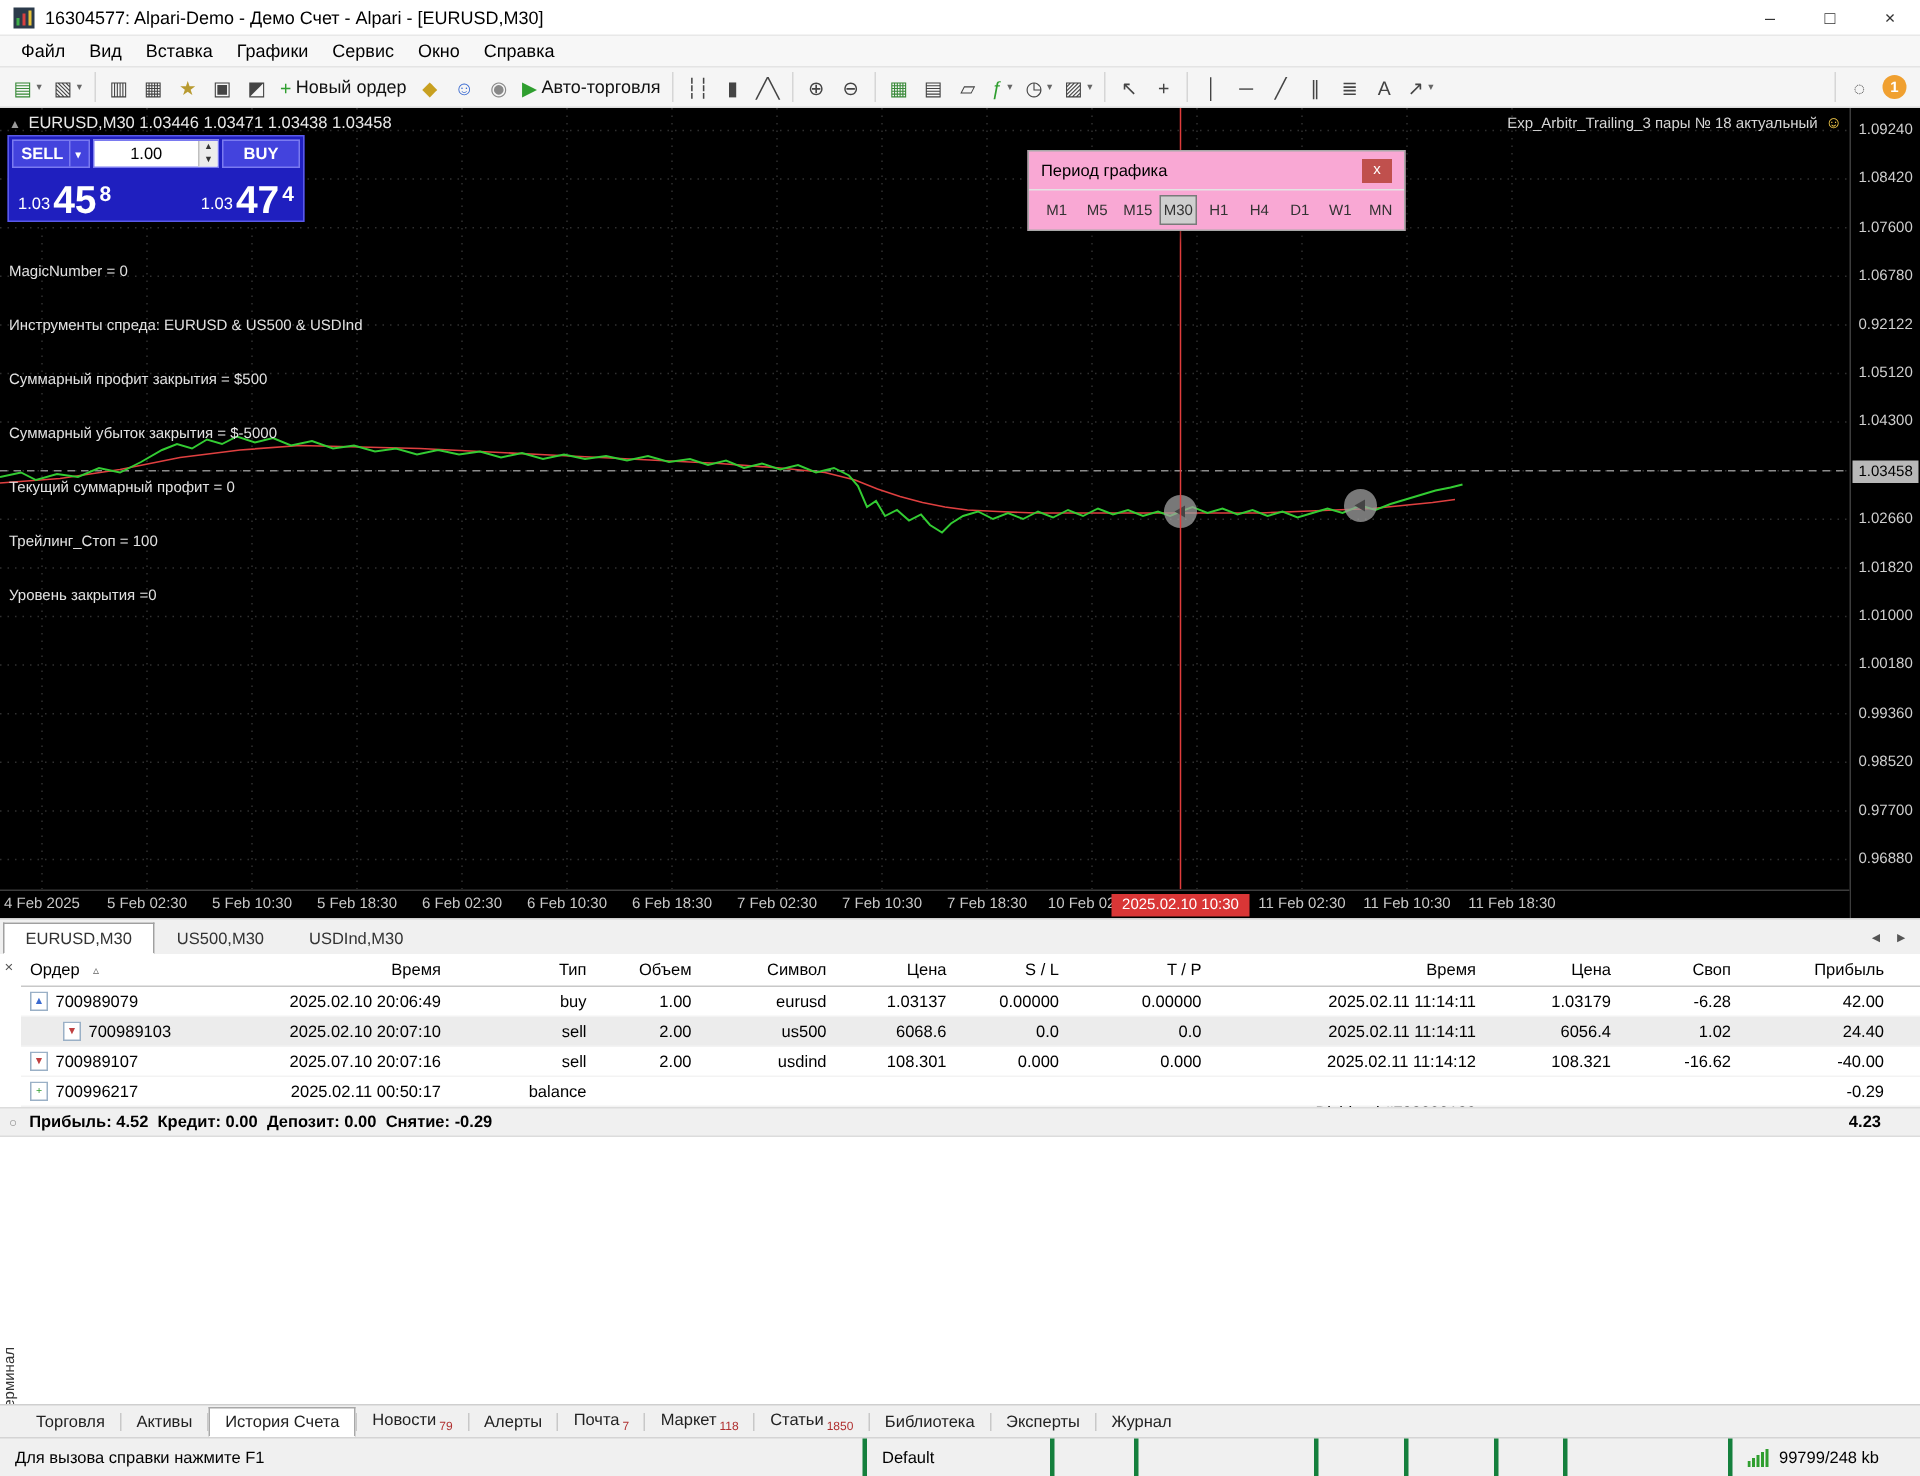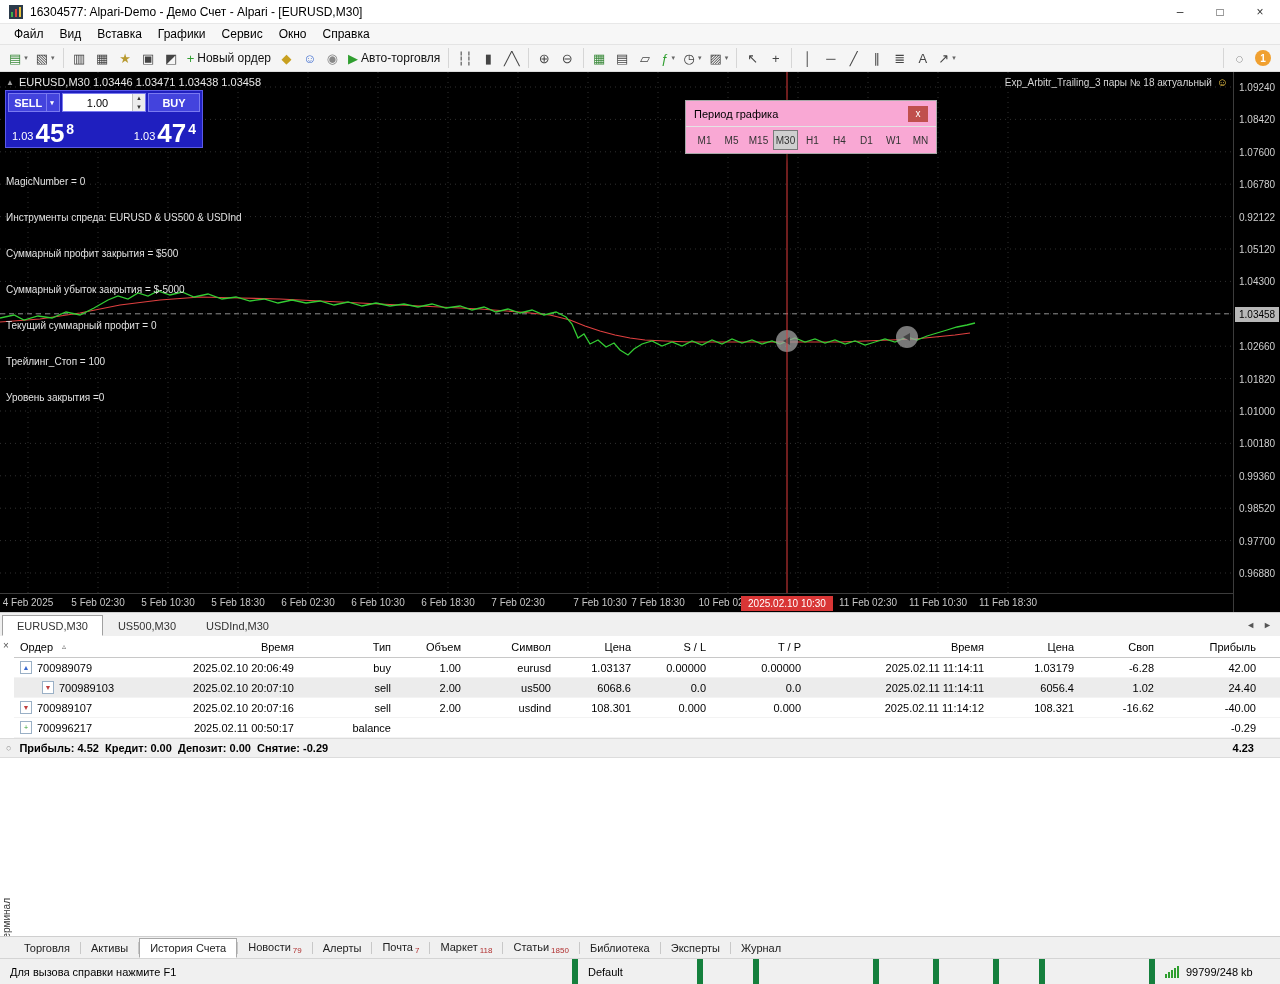--- a/index.html
+++ b/index.html
@@ -120,21 +120,21 @@
   .term-tabs{position:absolute;top:936px;left:0;width:1280px;height:22px;background:#f0f0f0;
     border-top:1px solid #cfcfcf;display:flex;align-items:center;padding-left:14px}
   .ttab{padding:3px 10px;display:flex;align-items:flex-start;gap:2px;color:#222;font-size:11px}
   .ttab.active{background:#fff;border:1px solid #a8a8a8;border-bottom-color:#fff}
   .tsep2{width:1px;height:12px;background:#c8c8c8}
   .tbadge{font-size:8px;color:#b03030;margin-top:5px}
 
   
   .statusbar{position:absolute;top:958px;left:0;width:1280px;height:26px;background:#f0f0f0;
     border-top:1px solid #d4d4d4;display:flex;align-items:center;font-size:11px}
-  .sb-cell{height:100%;display:flex;align-items:center;padding:0 10px;border-right:6px solid #15803d}
+  .sb-cell{height:100%;display:flex;align-items:center;padding:0 10px;border-right:3px solid #15803d}
   .sb-help{width:578px}
   .sb-profile{width:125px}
   .sb-traffic{flex:1;gap:5px;border-right:none}
 </style>
 </head>
 <body>
 
 <div class="titlebar">
   <svg class="app-icon" width="16" height="16" viewBox="0 0 16 16">
     <rect x="1" y="1" width="14" height="14" fill="#2b3a4a"></rect>
@@ -397,21 +397,21 @@
   <div class="time-axis">
     <div>
         <span class="tl" style="left: 28px;">4 Feb 2025</span>
         <span class="tl" style="left: 98px;">5 Feb 02:30</span>
         <span class="tl" style="left: 168px;">5 Feb 10:30</span>
         <span class="tl" style="left: 238px;">5 Feb 18:30</span>
         <span class="tl" style="left: 308px;">6 Feb 02:30</span>
         <span class="tl" style="left: 378px;">6 Feb 10:30</span>
         <span class="tl" style="left: 448px;">6 Feb 18:30</span>
         <span class="tl" style="left: 518px;">7 Feb 02:30</span>
-        <span class="tl" style="left: 588px; margin-left: 12px;">7 Feb 10:30</span>
+        <span class="tl" style="left: 588px;">7 Feb 10:30</span>
         <span class="tl" style="left: 658px;">7 Feb 18:30</span>
         <span class="tl" style="left: 728px;">10 Feb 02:30</span>
         <span class="tl" style="left: 798px;">10 Feb 10:30</span>
         <span class="tl" style="left: 868px;">11 Feb 02:30</span>
         <span class="tl" style="left: 938px;">11 Feb 10:30</span>
         <span class="tl" style="left: 1008px;">11 Feb 18:30</span>
       </div>
     <div class="crosshair-time">2025.02.10 10:30</div>
   </div>
 
@@ -498,21 +498,21 @@
           <div class="t-cell right" style="width: 183px;">2025.02.11 11:14:11</div>
           <div class="t-cell right" style="width: 90px;">6056.4</div>
           <div class="t-cell right" style="width: 80px;">1.02</div>
           <div class="t-cell right" style="width: 102px;">24.40</div>
         </div>
         <div class="t-row">
           <div class="t-cell left" style="width: 113px;">
             <span class="row-icon" style="color: rgb(192, 64, 64);">▼</span>
             <span>700989107</span>
           </div>
-          <div class="t-cell right" style="width: 173px;">2025.02.10 20:07:16</div>
+          <div class="t-cell right" style="width: 173px;">2025.07.10 20:07:16</div>
           <div class="t-cell right" style="width: 97px;">sell</div>
           <div class="t-cell right" style="width: 70px;">2.00</div>
           <div class="t-cell right" style="width: 90px;">usdind</div>
           <div class="t-cell right" style="width: 80px;">108.301</div>
           <div class="t-cell right" style="width: 75px;">0.000</div>
           <div class="t-cell right" style="width: 95px;">0.000</div>
           <div class="t-cell right" style="width: 183px;">2025.02.11 11:14:12</div>
           <div class="t-cell right" style="width: 90px;">108.321</div>
           <div class="t-cell right" style="width: 80px;">-16.62</div>
           <div class="t-cell right" style="width: 102px;">-40.00</div>

